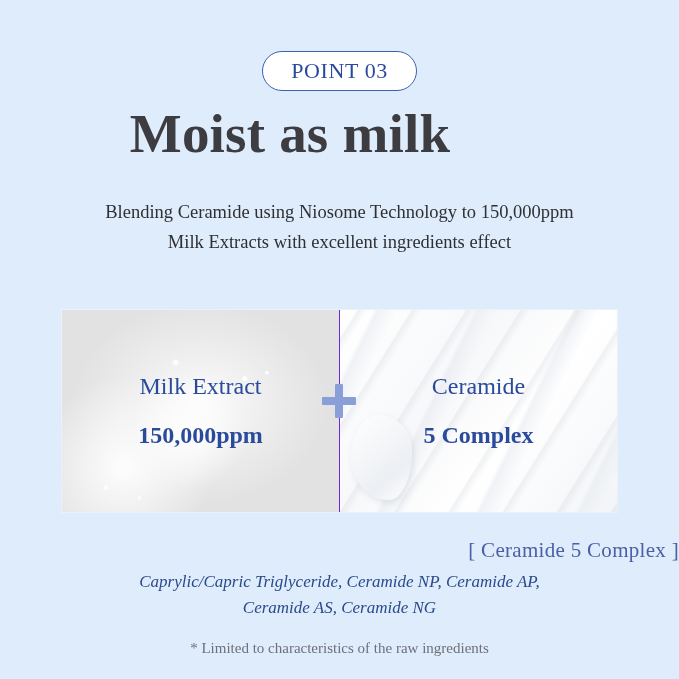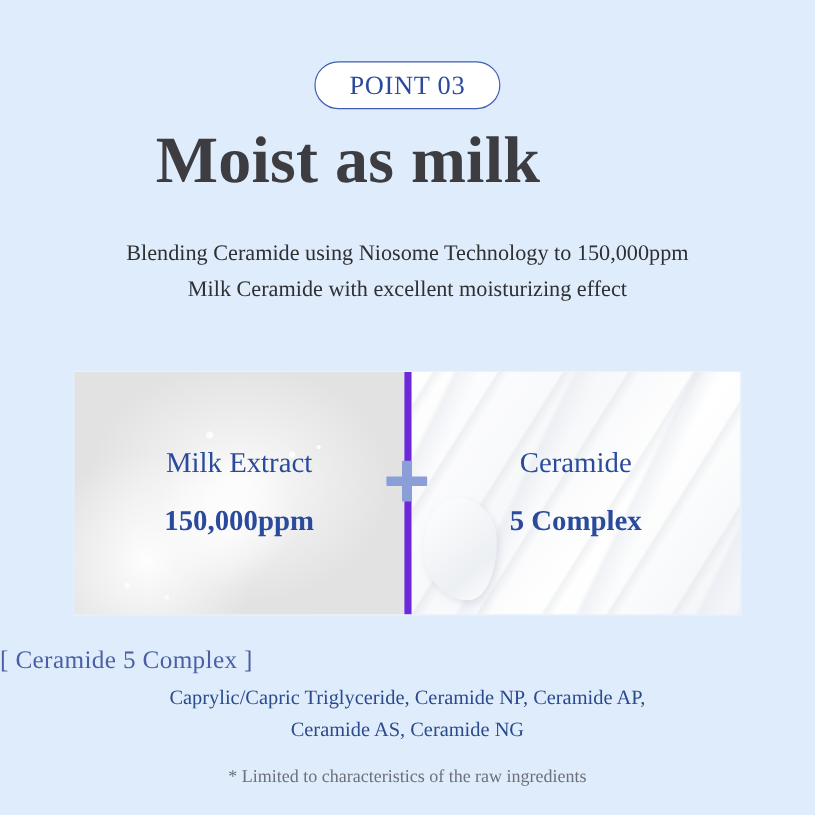--- a/index.html
+++ b/index.html
@@ -81,21 +81,21 @@
     box-shadow: 0 0 0 1px #e9f2fb;
     overflow: hidden;
   }
   .half {
     position: relative;
     width: 50%;
     height: 100%;
     overflow: hidden;
   }
   .half-left  { }
-  .half-right { border-left: 6px solid #6d28d9; }
+  .half-right { border-left: 1px solid #6d28d9; }
 
   
   .milk-bg {
     position: absolute;
     inset: 0;
     background:
       radial-gradient(circle at 22% 78%, rgba(255,255,255,0.95) 0%, rgba(255,255,255,0) 34%),
       radial-gradient(circle at 46% 60%, rgba(255,255,255,0.92) 0%, rgba(255,255,255,0) 30%),
       radial-gradient(ellipse 46% 50% at 50% 46%, #fbfbfb 0%, #ededed 55%, #e2e2e2 100%),
       radial-gradient(circle at 78% 22%, rgba(255,255,255,0.85) 0%, rgba(255,255,255,0) 38%),
@@ -190,34 +190,35 @@
     left: 13px; top: 0;
     width: 8px; height: 34px;
   }
 
   
   .complex-title {
     position: absolute;
     top: 538px;
     left: 0;
     width: 679px;
-    text-align: left;
+    text-align: right;
     font-size: 21px;
     color: #4a5fa5;
     letter-spacing: 0.3px;
   }
   .ingredients {
     position: absolute;
     top: 569px;
     left: 0;
     width: 679px;
     text-align: center;
     font-size: 17px;
     color: #2a4a8c;
     line-height: 1.52;
+    font-style: italic;
   }
   .ingredients div { white-space: nowrap; }
   .footnote {
     position: absolute;
     top: 638px;
     left: 0;
     width: 679px;
     text-align: center;
     font-size: 15px;
     color: #6d7078;
@@ -230,21 +231,21 @@
 <div class="page">
 
   <div class="badge-row">
     <span class="badge">POINT 03</span>
   </div>
 
   <div class="headline">Moist as milk</div>
 
   <div class="desc">
     <div>Blending Ceramide using Niosome Technology to 150,000ppm</div>
-    <div>Milk Ceramide with excellent moisturizing effect</div>
+    <div>Milk Extracts with excellent ingredients effect</div>
   </div>
 
   <div class="panel">
 
     <div class="half half-left">
       <div class="milk-bg"></div>
       <div class="half-caption">
         <div class="cap-top">Milk Extract</div>
         <div class="cap-bottom">150,000ppm</div>
       </div>

